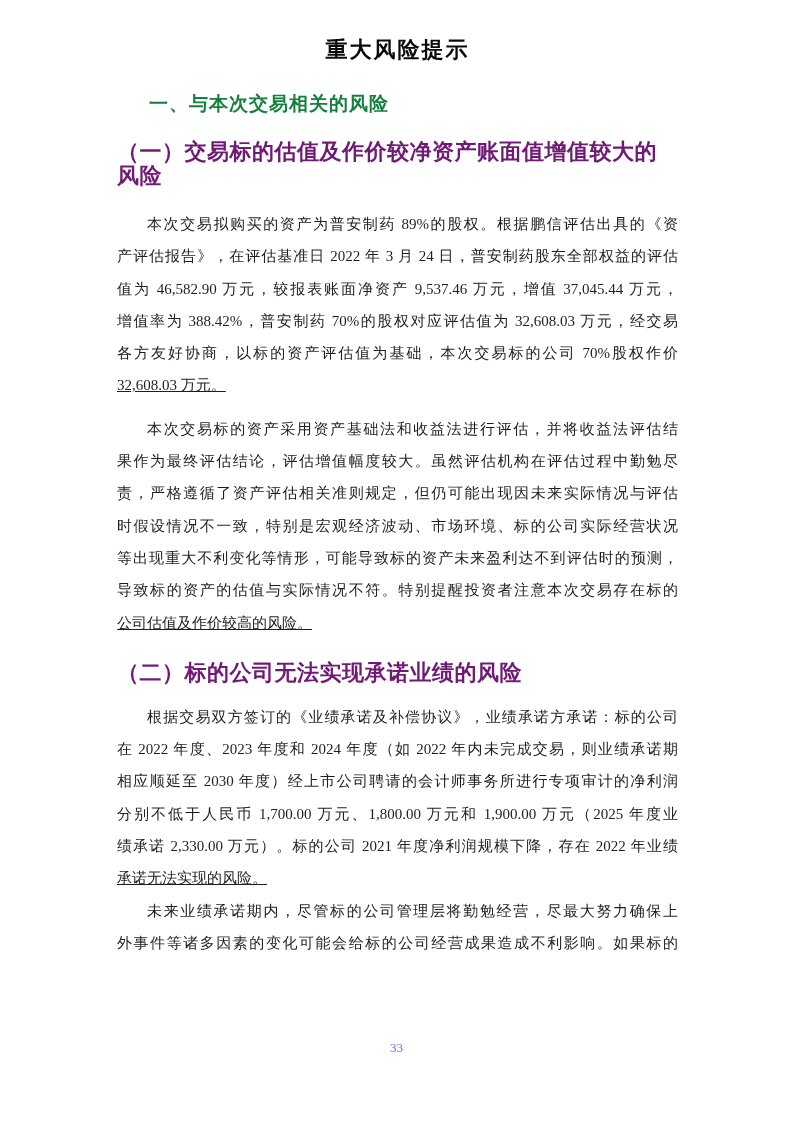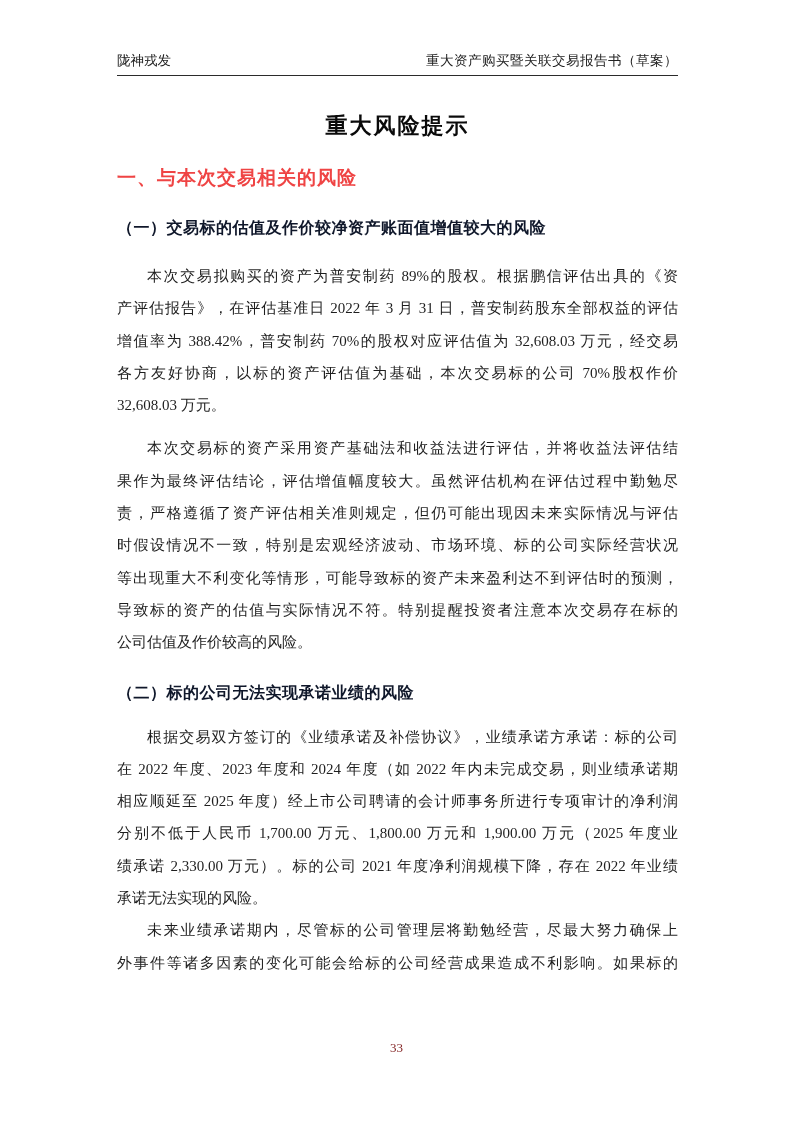--- a/index.html
+++ b/index.html
@@ -26,96 +26,94 @@
     text-align:center;
     font-family:Liberation Sans, sans-serif;
     font-weight:bold;
     font-size:22px; line-height:28px;
     letter-spacing:2px;
     color:#0a0a0a;
   }
 
   .h-section {
     margin-top:27px;
-    font-family:Liberation Mono, monospace;
+    font-family:Liberation Serif, serif;
     font-weight:bold;
     font-size:19px; line-height:25px;
-    color:#ef4444;
+    color:#15803d;
     letter-spacing:1px;
+    margin-left:32px;
   }
   .h-sub {
     margin-top:24px;
     font-family:"Liberation Sans","DejaVu Sans",sans-serif;
     font-weight:bold;
-    font-size:16px; line-height:24px;
-    color:#0f172a;
+    font-size:22px; line-height:24px;
+    color:#701a75;
     letter-spacing:0.5px;
   }
   .h-sub.second { margin-top:22px; }
 
   .body-block { margin-top:20px; font-size:15px; }
   .body-block.p3 { margin-top:16px; }
 
   .line {
     line-height:32.3px;
     text-align:justify;
     text-align-last:justify;
     -moz-text-align-last:justify;
   }
-  .line.end { text-align-last:left; -moz-text-align-last:left; }
+  .line.end { text-align-last:left;text-decoration:underline; -moz-text-align-last:left; }
   .line.ind { text-indent:30px; }
 
   .page-number {
     position:absolute;
     left:0; top:1040px; width:100%;
     text-align:center;
-    font-size:13px; color:#7f1d1d;
+    font-size:13px; color:#8b5cf6;
   }
 </style>
 </head>
 <body>
 
 <div class="page">
   <div class="content">
 
-    <div class="header">
-      <span class="h-left">陇神戎发</span>
-      <span class="h-right">重大资产购买暨关联交易报告书（草案）</span>
-    </div>
 
     <div class="doc-title">重大风险提示</div>
 
     <div class="h-section">一、与本次交易相关的风险</div>
 
     <div class="h-sub">（一）交易标的估值及作价较净资产账面值增值较大的风险</div>
 
     <div class="body-block">
       <div class="line ind">本次交易拟购买的资产为普安制药 89%的股权。根据鹏信评估出具的《资</div>
-      <div class="line">产评估报告》，在评估基准日 2022 年 3 月 31 日，普安制药股东全部权益的评估</div>
+      <div class="line">产评估报告》，在评估基准日 2022 年 3 月 24 日，普安制药股东全部权益的评估</div>
+      <div class="line">值为 46,582.90 万元，较报表账面净资产 9,537.46 万元，增值 37,045.44 万元，</div>
       <div class="line">增值率为 388.42%，普安制药 70%的股权对应评估值为 32,608.03 万元，经交易</div>
       <div class="line">各方友好协商，以标的资产评估值为基础，本次交易标的公司 70%股权作价</div>
       <div class="line end">32,608.03 万元。</div>
     </div>
 
     <div class="body-block" style="margin-top:11px">
       <div class="line ind">本次交易标的资产采用资产基础法和收益法进行评估，并将收益法评估结</div>
       <div class="line">果作为最终评估结论，评估增值幅度较大。虽然评估机构在评估过程中勤勉尽</div>
       <div class="line">责，严格遵循了资产评估相关准则规定，但仍可能出现因未来实际情况与评估</div>
       <div class="line">时假设情况不一致，特别是宏观经济波动、市场环境、标的公司实际经营状况</div>
       <div class="line">等出现重大不利变化等情形，可能导致标的资产未来盈利达不到评估时的预测，</div>
       <div class="line">导致标的资产的估值与实际情况不符。特别提醒投资者注意本次交易存在标的</div>
       <div class="line end">公司估值及作价较高的风险。</div>
     </div>
 
     <div class="h-sub second">（二）标的公司无法实现承诺业绩的风险</div>
 
     <div class="body-block p3">
       <div class="line ind">根据交易双方签订的《业绩承诺及补偿协议》，业绩承诺方承诺：标的公司</div>
       <div class="line">在 2022 年度、2023 年度和 2024 年度（如 2022 年内未完成交易，则业绩承诺期</div>
-      <div class="line">相应顺延至 2025 年度）经上市公司聘请的会计师事务所进行专项审计的净利润</div>
+      <div class="line">相应顺延至 2030 年度）经上市公司聘请的会计师事务所进行专项审计的净利润</div>
       <div class="line">分别不低于人民币 1,700.00 万元、1,800.00 万元和 1,900.00 万元（2025 年度业</div>
       <div class="line">绩承诺 2,330.00 万元）。标的公司 2021 年度净利润规模下降，存在 2022 年业绩</div>
       <div class="line end">承诺无法实现的风险。</div>
     </div>
 
     <div class="body-block" style="margin-top:0">
       <div class="line ind">未来业绩承诺期内，尽管标的公司管理层将勤勉经营，尽最大努力确保上</div>
       <div class="line">外事件等诸多因素的变化可能会给标的公司经营成果造成不利影响。如果标的</div>
     </div>
 

